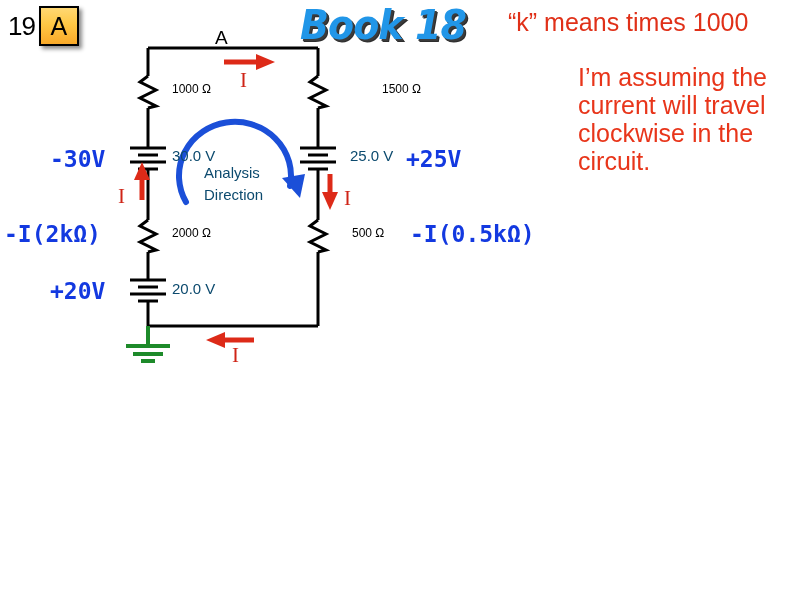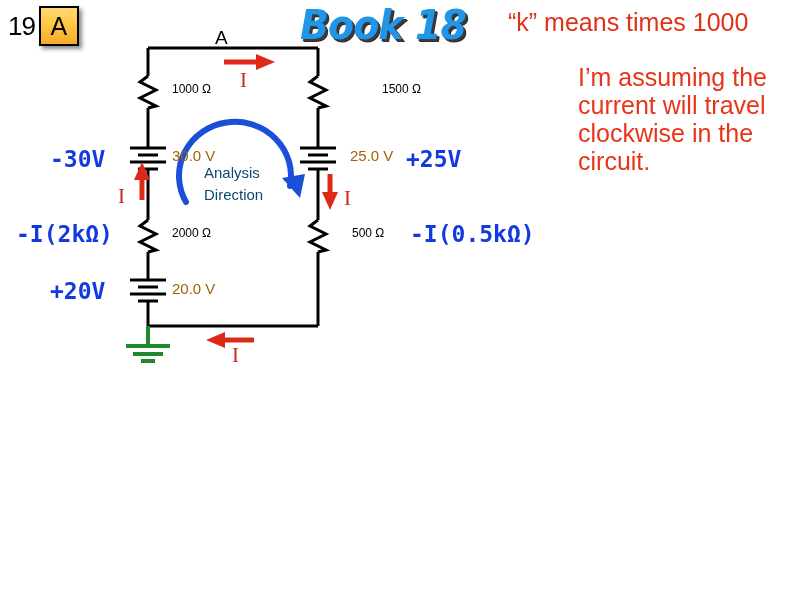--- a/index.html
+++ b/index.html
@@ -103,21 +103,21 @@
     font-family: "DejaVu Sans Mono", monospace;
     font-weight: bold;
     font-size: 23px;
   }
   .ohm-val {
     color: #000000;
     font-family: "Liberation Sans", sans-serif;
     font-size: 12px;
   }
   .volt-val {
-    color: #a16207;
+    color: #0c4a6e;
     font-family: "Liberation Sans", sans-serif;
     font-size: 15px;
   }
   .node-lbl {
     color: #000000;
     font-family: "Liberation Sans", sans-serif;
     font-size: 19px;
   }
   .cur-lbl {
     color: #cf2417;
@@ -230,21 +230,21 @@
   <div class="lbl cur-lbl" style="left:240px; top:70px;">I</div>
   <div class="lbl cur-lbl" style="left:118px; top:186px;">I</div>
   <div class="lbl cur-lbl" style="left:344px; top:188px;">I</div>
   <div class="lbl cur-lbl" style="left:232px; top:345px;">I</div>
 
   <div class="lbl ohm-val" style="left:172px; top:83px;">1000 Ω</div>
 
   <div class="lbl blue-mono" style="left:50px; top:148px;">-30V</div>
   <div class="lbl volt-val" style="left:172px; top:148px;">30.0 V</div>
 
-  <div class="lbl blue-mono" style="left:16px; top:223px;">-I(2kΩ)</div>
+  <div class="lbl blue-mono" style="left:4px; top:223px;">-I(2kΩ)</div>
   <div class="lbl ohm-val" style="left:172px; top:227px;">2000 Ω</div>
 
   <div class="lbl blue-mono" style="left:50px; top:280px;">+20V</div>
   <div class="lbl volt-val" style="left:172px; top:281px;">20.0 V</div>
 
   <div class="lbl ohm-val" style="left:350px; top:83px;margin-left:32px;">1500 Ω</div>
 
   <div class="lbl volt-val" style="left:350px; top:148px;">25.0 V</div>
   <div class="lbl blue-mono" style="left:406px; top:148px;">+25V</div>
 

